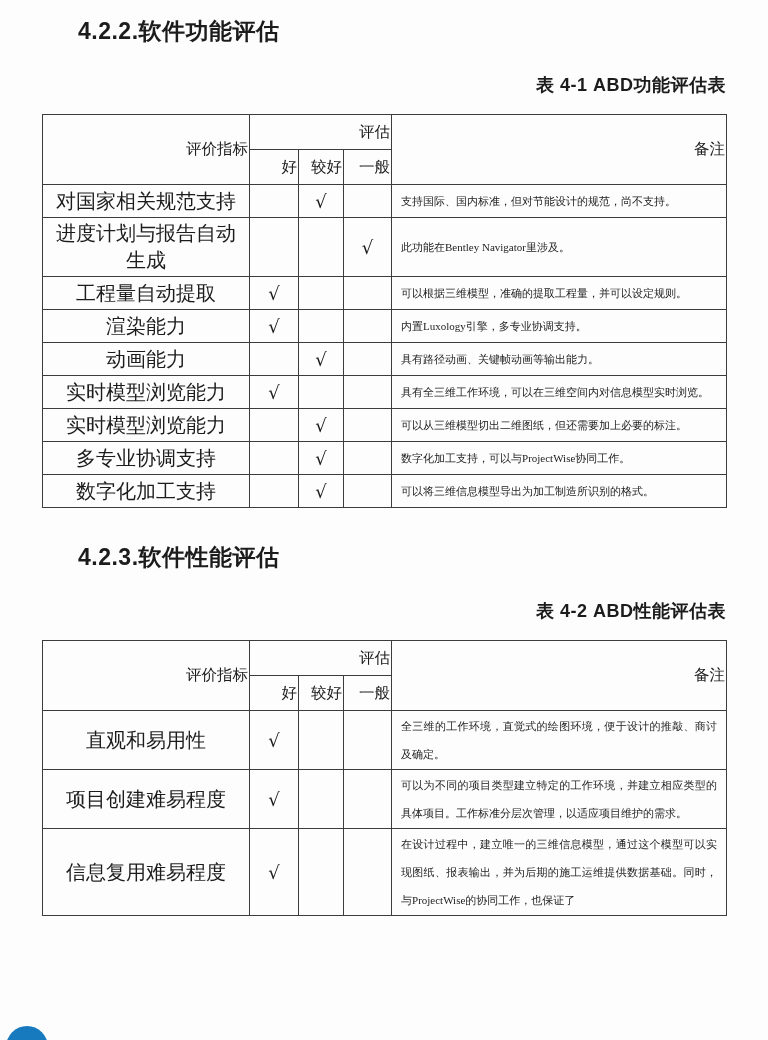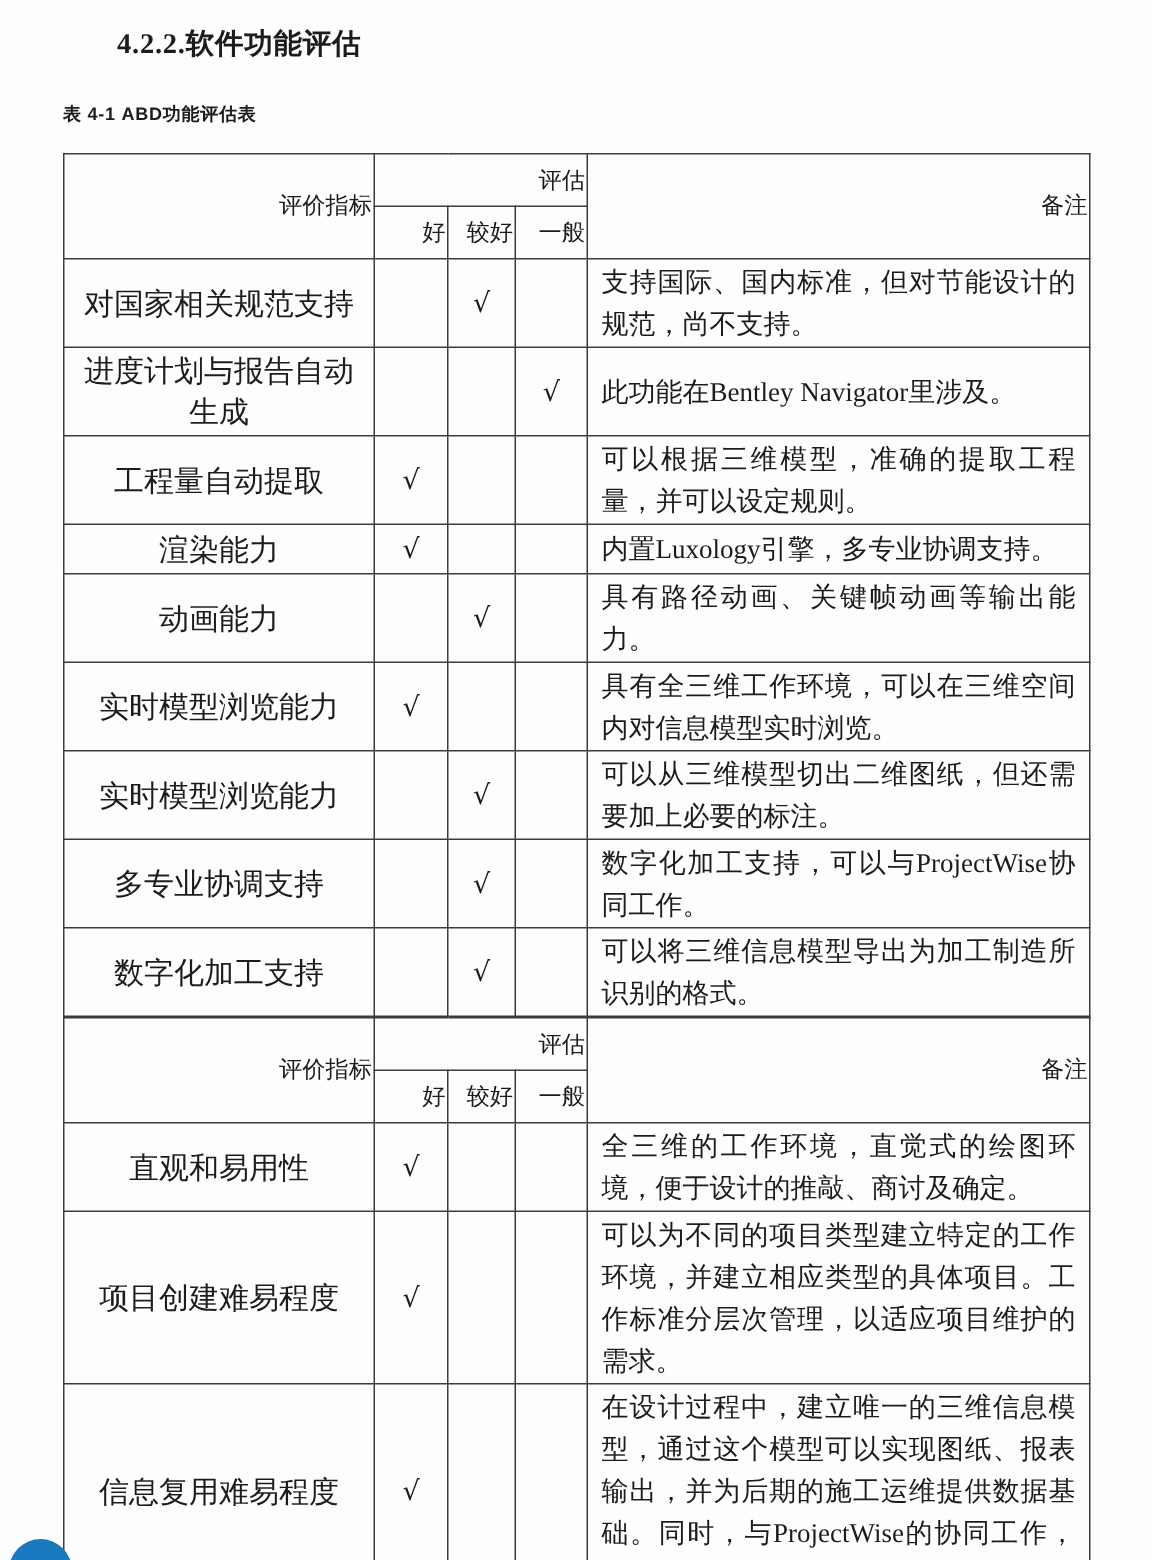--- a/index.html
+++ b/index.html
@@ -6,31 +6,31 @@
   body {
     width:768px; height:1040px;
     background:#fdfdfd;
     color:#1c1c1c;
     font-family:"Liberation Serif","DejaVu Serif",serif;
     position:relative;
     overflow:hidden;
   }
   .content { padding:0 42px; }
   .section-heading {
-    font-family:Liberation Serif, serif;
-    font-size:19px; font-weight:700;
+    font-family:Liberation Sans, sans-serif;
+    font-size:23px; font-weight:700;
     margin:0; padding:0 0 0 36px;
     letter-spacing:0.5px;
   }
   .heading-1 { padding-top:16px; }
   .heading-2 { padding-top:34px; }
   .table-caption {
     font-family:"Liberation Sans","DejaVu Sans",sans-serif;
-    font-size:12px; font-weight:700;
-    text-align:left;
+    font-size:18px; font-weight:700;
+    text-align:right;
     margin:26px 0 17px 0;
     letter-spacing:0.5px;
   }
   table.eval-table {
     width:684px;
     border-collapse:collapse;
     table-layout:fixed;
   }
   .eval-table col.c-indicator { width:207px; }
   .eval-table col.c-good      { width:49px; }
@@ -51,21 +51,21 @@
     text-align:center;
     font-size:20px;
     padding:2px 4px;
   }
   td.cell-mark {
     text-align:center;
     font-size:18px;
     font-family:"DejaVu Sans","Liberation Sans",sans-serif;
   }
   td.cell-remark {
-    font-size:18px;
+    font-size:11px;
     line-height:28px;
     padding:1px 9px;
     text-align:justify;
     text-justify:inter-ideograph;
   }
   .eval-table tbody tr { min-height:29px; }
   .eval-table tbody td { height:28px; }
   .page-badge {
     position:absolute;
     left:6px; top:1026px;
@@ -171,21 +171,23 @@
   <tr>
     <td class="cell-indicator">数字化加工支持</td>
     <td class="cell-mark"></td>
     <td class="cell-mark">√</td>
     <td class="cell-mark"></td>
     <td class="cell-remark">可以将三维信息模型导出为加工制造所识别的格式。</td>
   </tr>
 </tbody>
   </table>
 
-
+  <h2 class="section-heading heading-2">4.2.3.软件性能评估</h2>
+
+  <div class="table-caption">表 4-2 ABD性能评估表</div>
 
   <table class="eval-table">
     <colgroup>
       <col class="c-indicator">
         <col class="c-good">
         <col class="c-better">
         <col class="c-general">
         <col class="c-remark">
     </colgroup>
     <thead>

